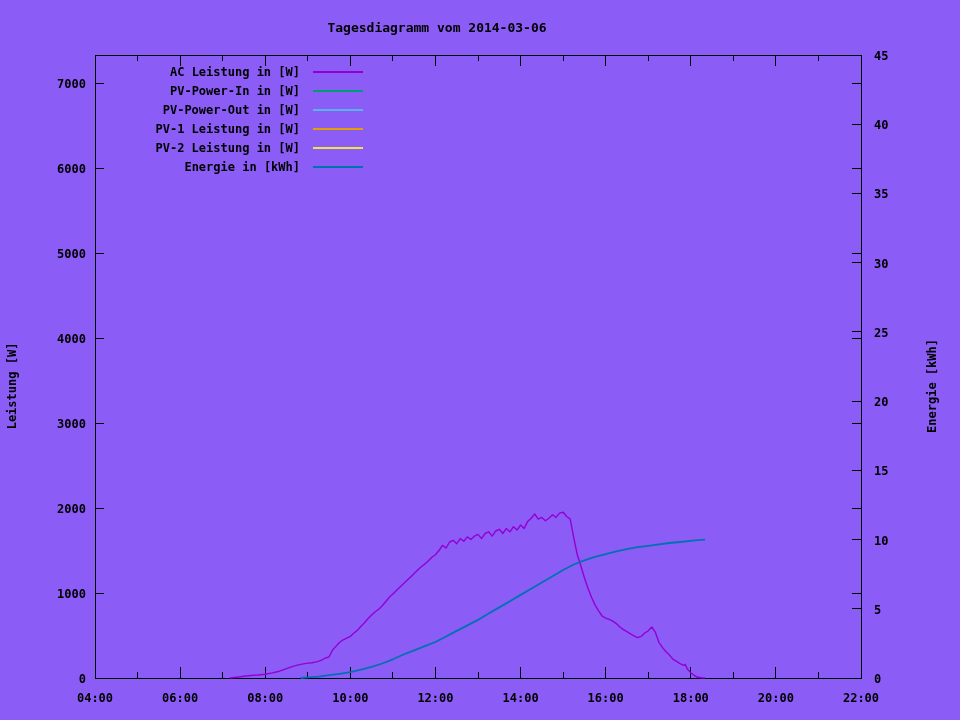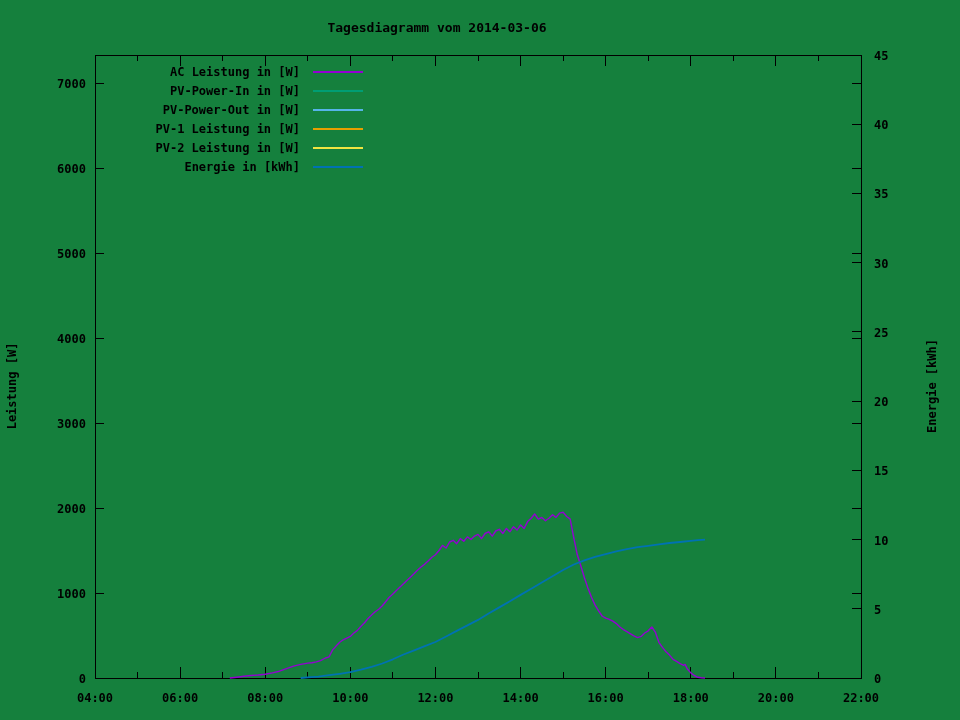--- a/index.html
+++ b/index.html
@@ -1,16 +1,16 @@
 <!DOCTYPE html>
 <html><head>
 <meta charset="utf-8">
 <style>
   html,body{margin:0;padding:0;background:#ffffff;}
-  #page{position:relative;width:960px;height:720px;background:#15803d;overflow:hidden;}
+  #page{position:relative;width:960px;height:720px;background:#8b5cf6;overflow:hidden;}
   .t{font-family:"DejaVu Sans Mono", monospace;font-weight:bold;font-size:12px;fill:#000000;}
   .title{font-size:13px;}
   svg{display:block;}
 </style>
 </head>
 <body>
 
 <div id="page">
   <svg id="chart-svg" width="960" height="720" viewBox="0 0 960 720">
     <text class="t title" x="437" y="32" text-anchor="middle">Tagesdiagramm vom 2014-03-06</text>

